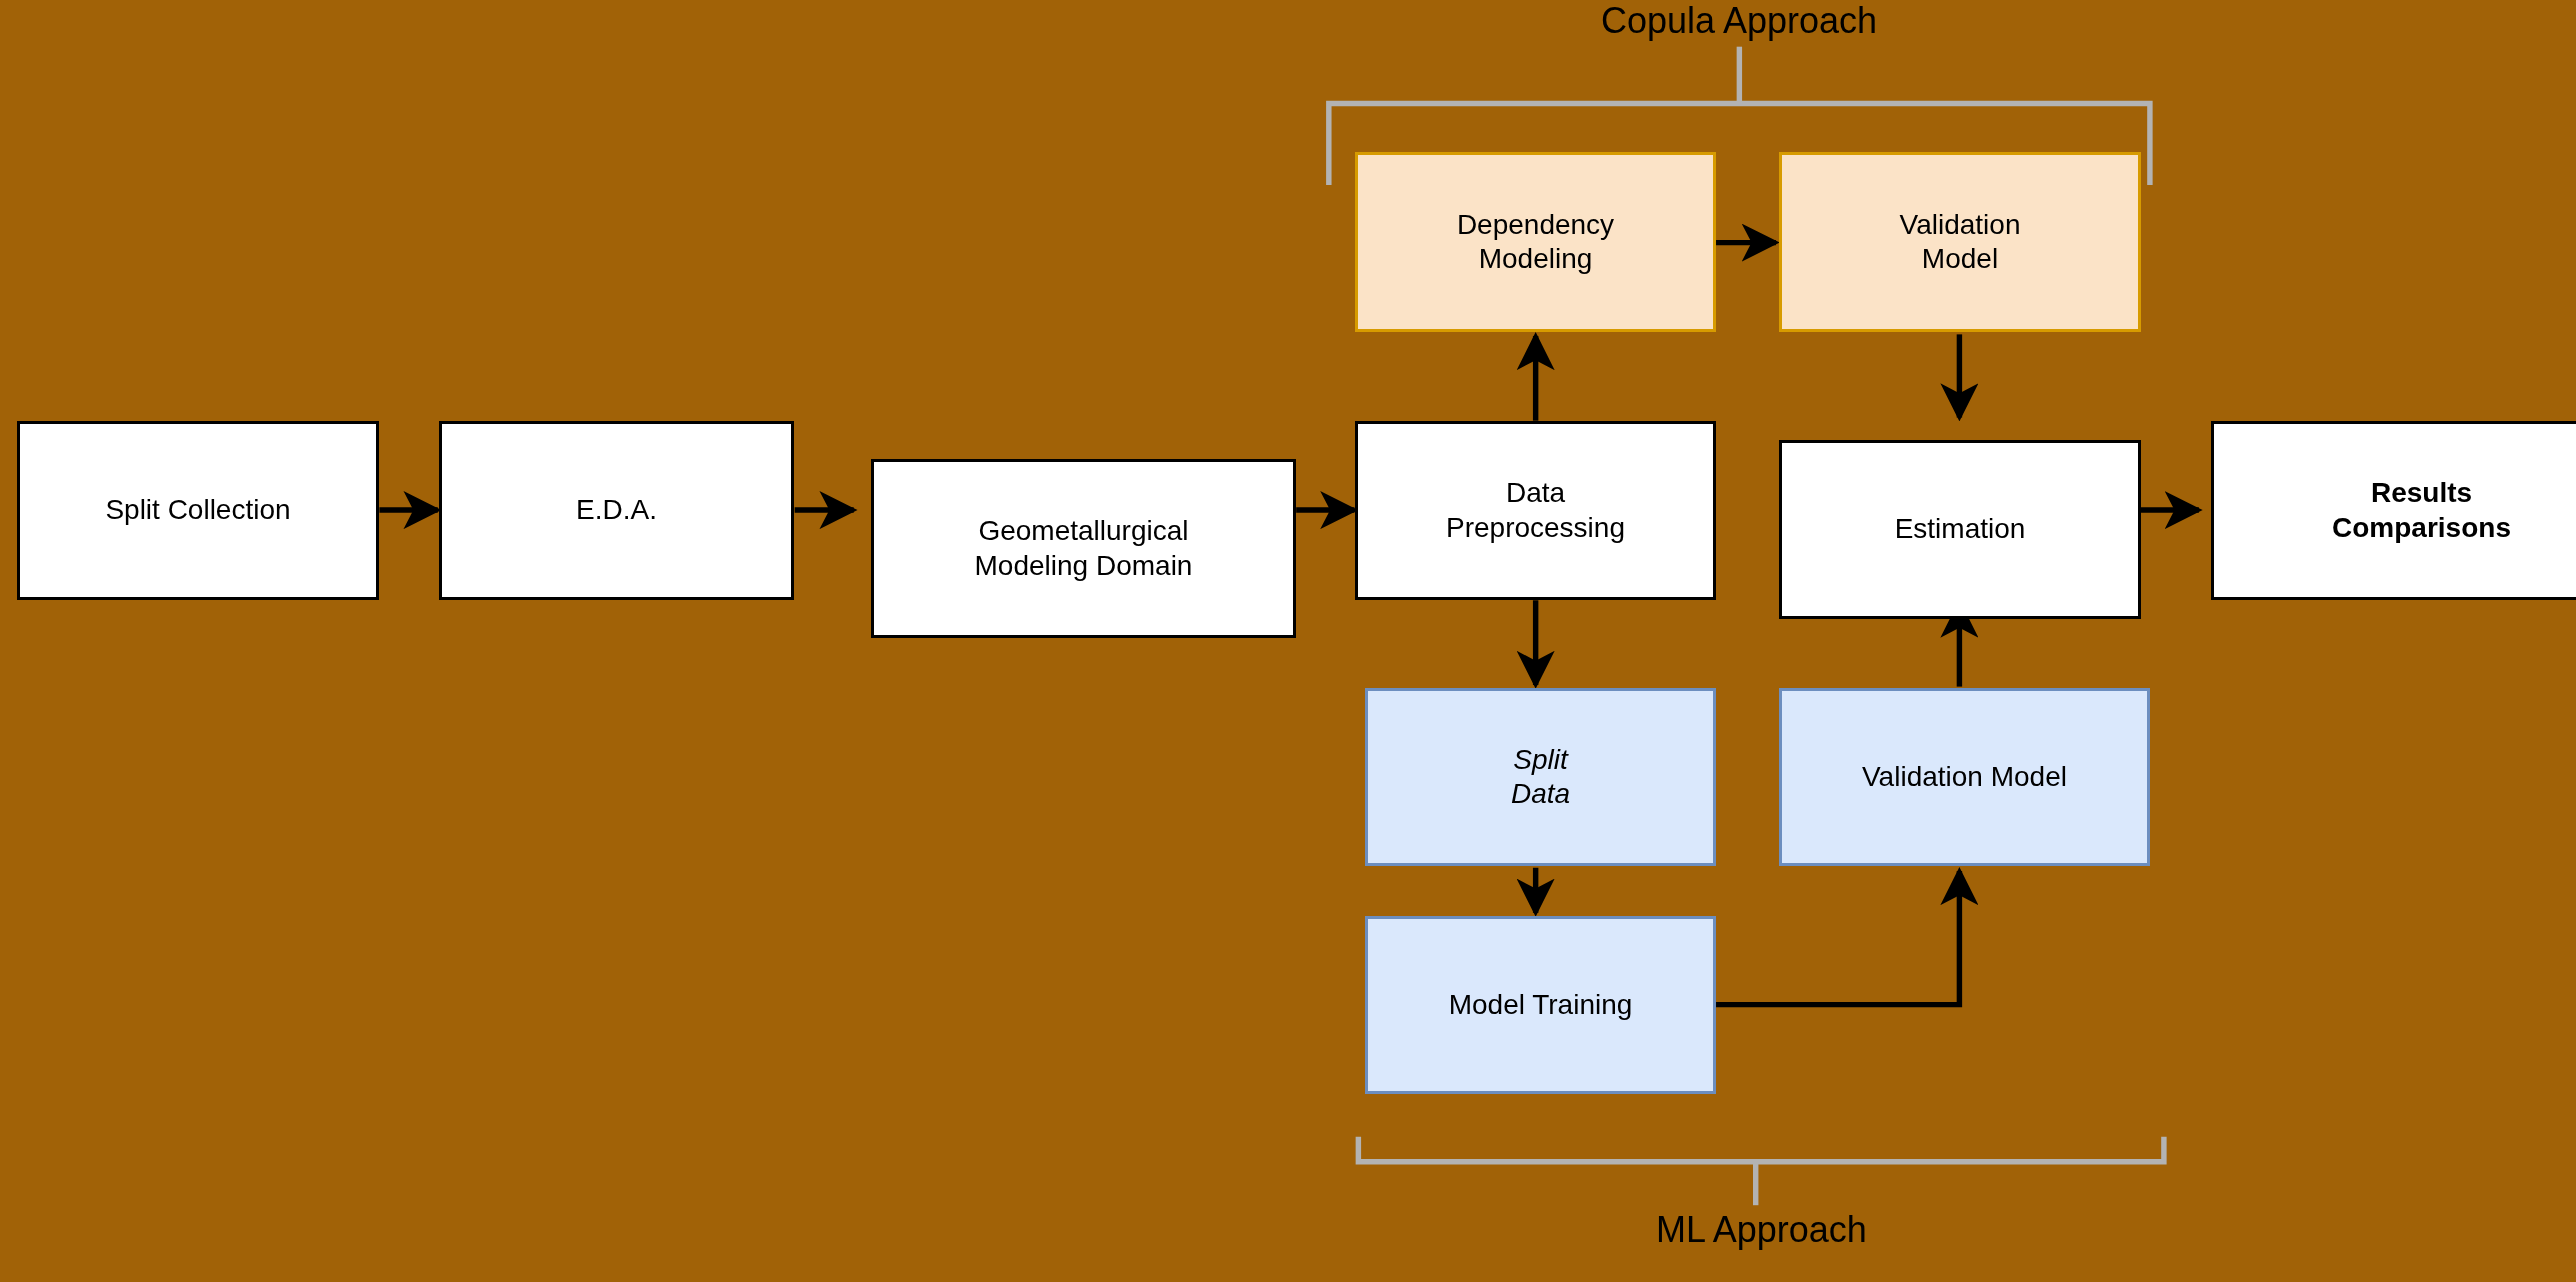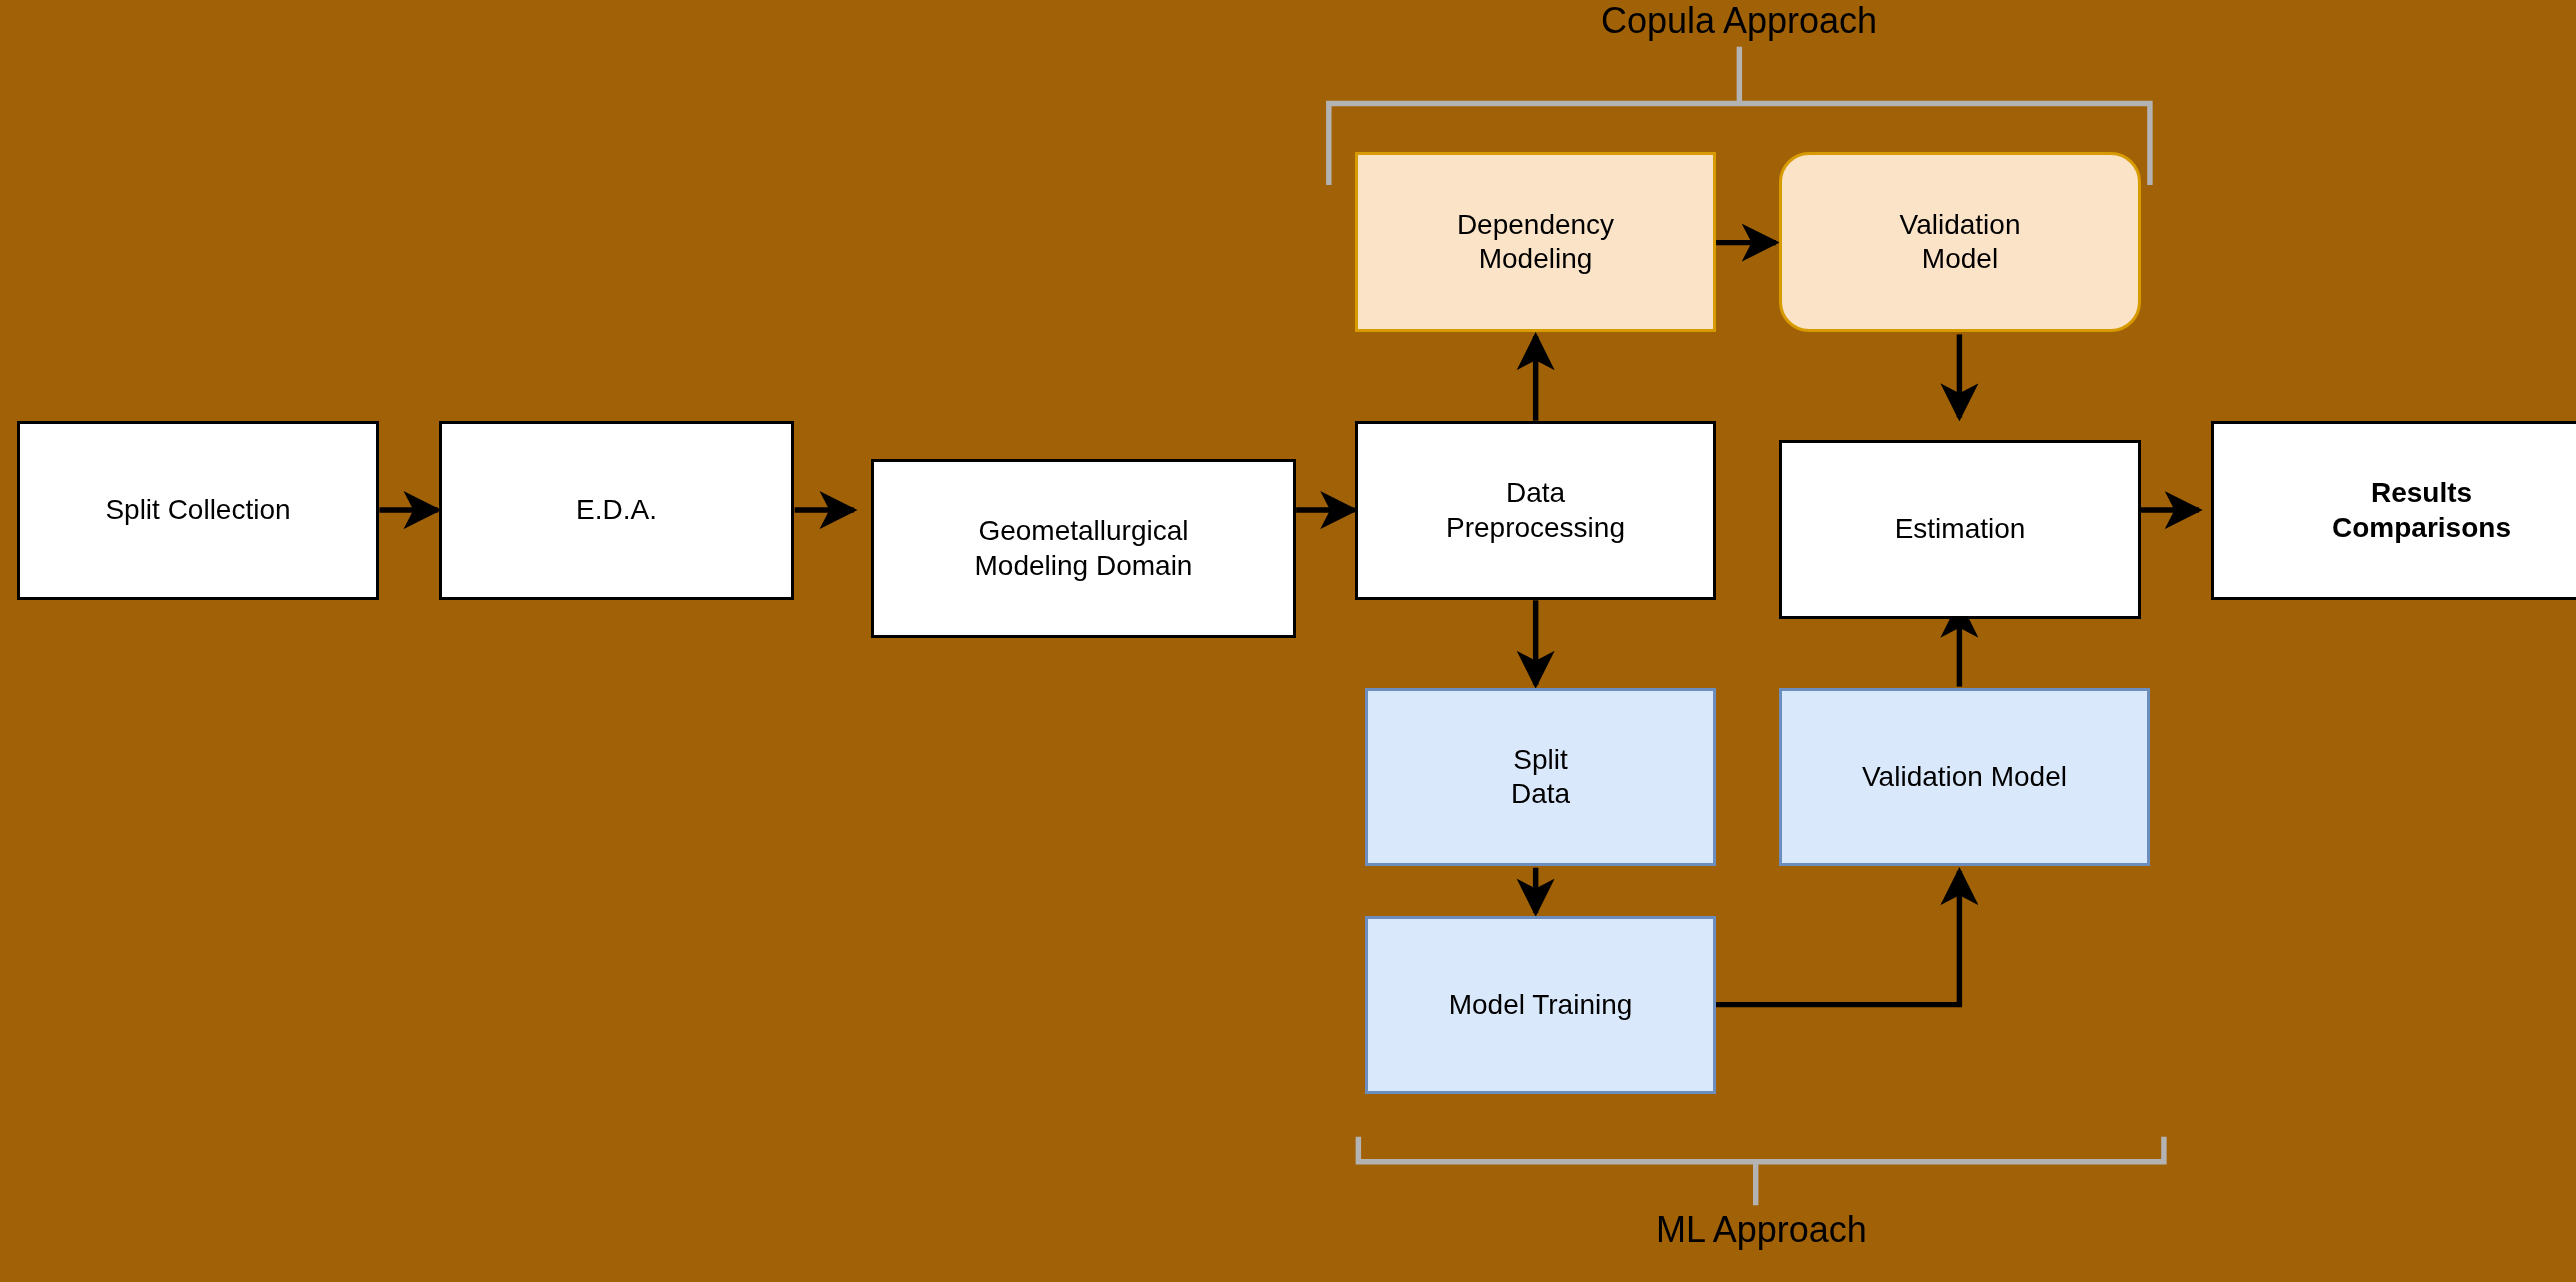--- a/index.html
+++ b/index.html
@@ -107,24 +107,24 @@
 Preprocessing</div>
 
   <div class="node plain" style="left:1779px; top:421px; width:362px; height:179px;margin-top:19px;">Estimation</div>
 
   <div class="node plain" style="left:2211px; top:421px; width:421px; height:179px;font-weight:bold;">Results
 Comparisons</div>
 
   <div class="node copula" style="left:1355px; top:152px; width:361px; height:180px;">Dependency
 Modeling</div>
 
-  <div class="node copula" style="left:1779px; top:152px; width:362px; height:180px;border-radius:30px;">Validation
+  <div class="node copula" style="left:1779px; top:152px; width:362px; height:180px;">Validation
 Model</div>
 
-  <div class="node ml" style="left:1365px; top:688px; width:351px; height:178px;">Split
+  <div class="node ml" style="left:1365px; top:688px; width:351px; height:178px;font-style:italic;">Split
 Data</div>
 
   <div class="node ml" style="left:1779px; top:688px; width:371px; height:178px;">Validation Model</div>
 
   <div class="node ml" style="left:1365px; top:916px; width:351px; height:178px;">Model Training</div>
 
 </div>
 
 
 </body></html>

